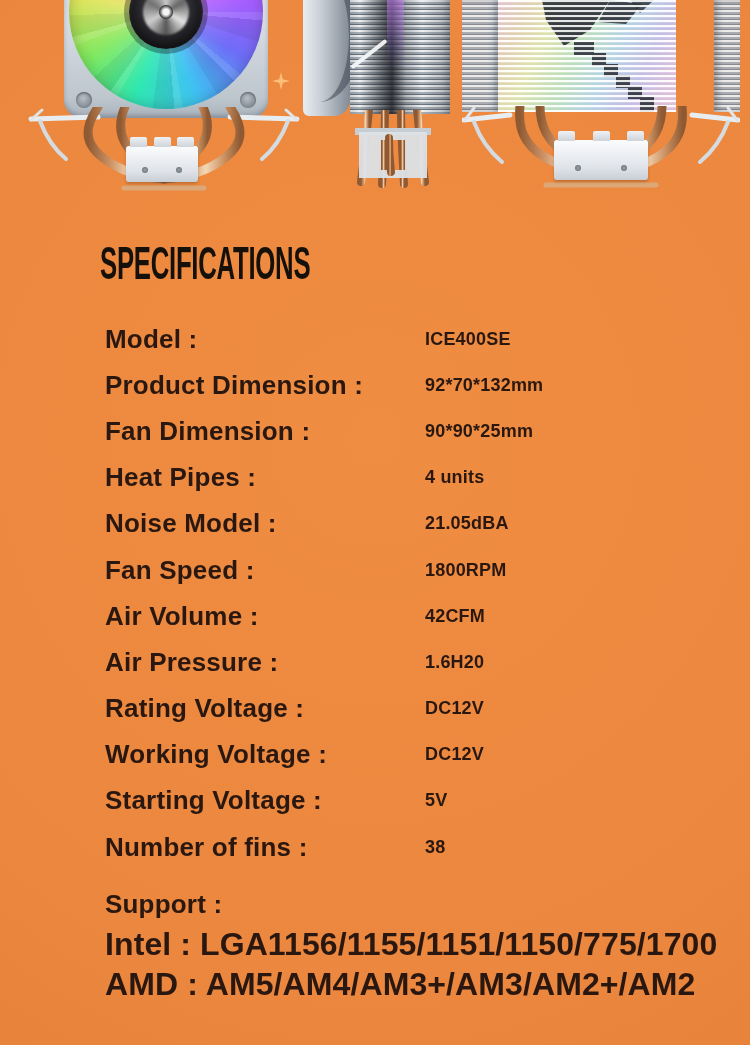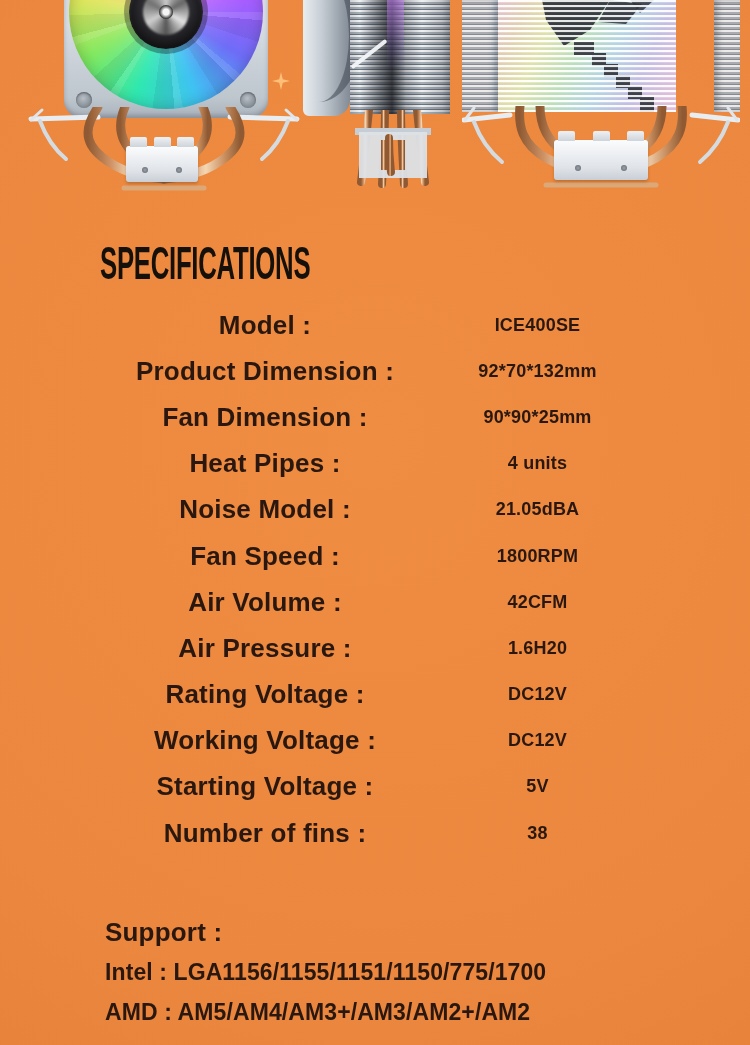--- a/index.html
+++ b/index.html
@@ -80,28 +80,28 @@
     background:repeating-linear-gradient(180deg, rgba(255,255,255,.88) 0 2px, rgba(140,148,158,.18) 2px 3px, rgba(60,66,74,.16) 3px 5px);}
   .cb-edge{position:absolute;top:0;height:112px;opacity:.95;
     background:repeating-linear-gradient(180deg,#eef1f4 0 2px,#a7afb8 2px 4px,#828b95 4px 5px);}
   .cb-edge.l{left:0;width:36px;box-shadow:inset -4px 0 6px rgba(40,45,55,.35);}
   .cb-edge.r{right:0;width:26px;box-shadow:inset 4px 0 6px rgba(40,45,55,.35);}
 
   
   .spec-heading{position:absolute;left:100px;top:243px;margin:0;line-height:40px;
     font-size:46px;font-weight:800;letter-spacing:-0.5px;color:var(--heading);
     transform:scaleX(.56);transform-origin:0 50%;white-space:nowrap;}
-  .spec-table{position:absolute;left:105px;top:302px;width:545px;text-align:center;}
+  .spec-table{position:absolute;left:105px;top:316px;width:545px;}
   .spec-row{display:flex;align-items:center;height:46.2px;}
   .spec-label{width:320px;font-size:26px;font-weight:700;color:var(--text);letter-spacing:.2px;}
   .spec-value{flex:1;font-size:18px;font-weight:700;color:var(--text);letter-spacing:.2px;}
 
-  .support{position:absolute;left:105px;top:884px;width:560px;color:var(--text);margin-top:28px;}
+  .support{position:absolute;left:105px;top:884px;width:560px;color:var(--text);}
   .support-heading{font-size:26px;font-weight:700;line-height:40px;letter-spacing:.2px;}
-  .support-line{font-size:23px;font-weight:700;line-height:40px;letter-spacing:.1px;white-space:nowrap;}
+  .support-line{font-size:32px;font-weight:700;line-height:40px;letter-spacing:.1px;white-space:nowrap;}
 </style>
 </head>
 <body>
 
 <div class="page">
 
   <section>
 
     <div class="cooler cooler-front">
       <div class="cf-frame">

